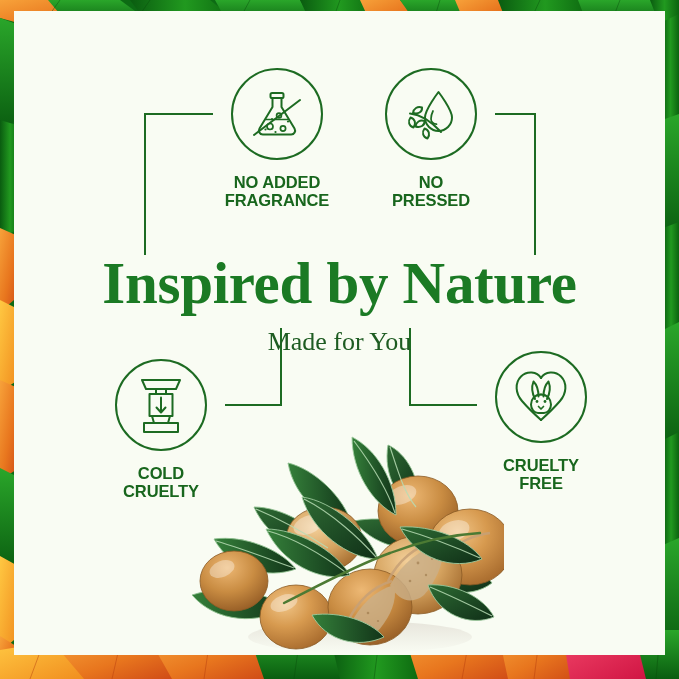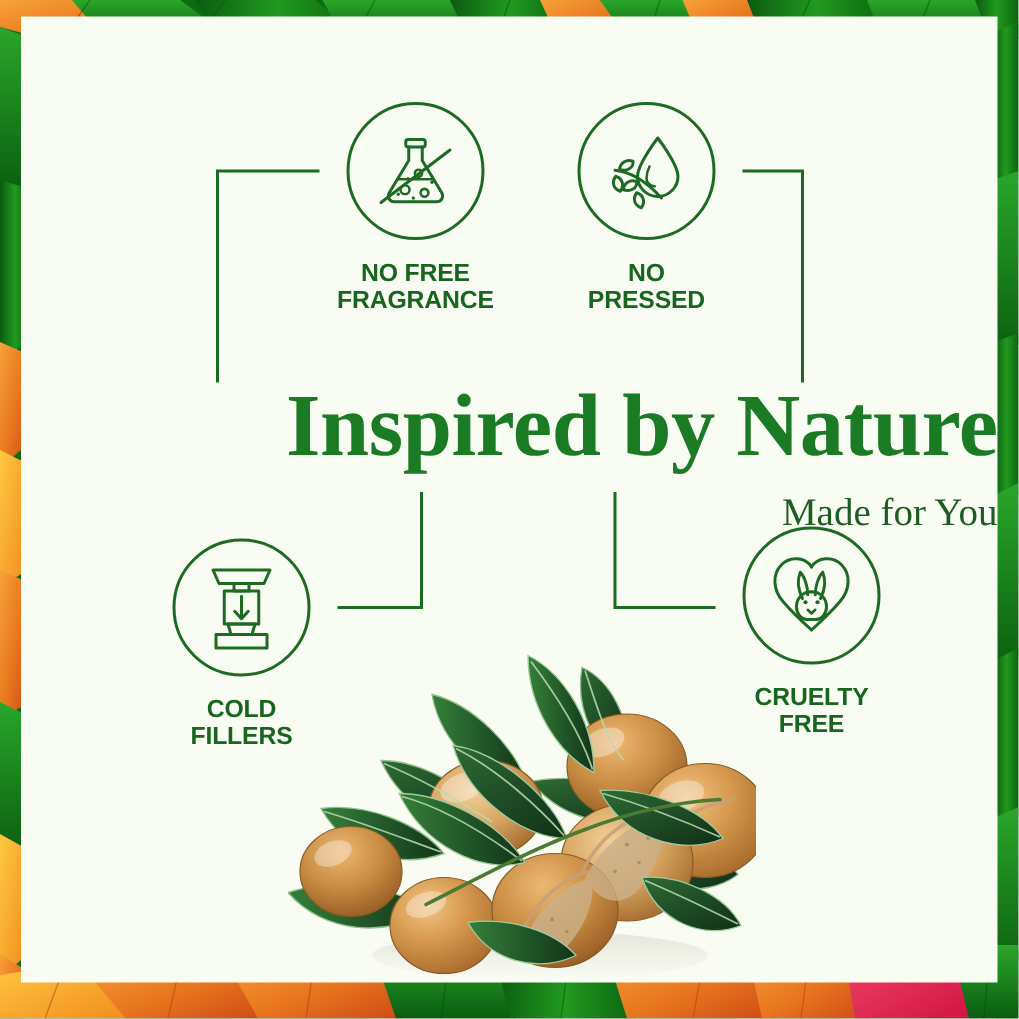--- a/index.html
+++ b/index.html
@@ -88,21 +88,21 @@
   #badge-fillers   { left: 352px; top: 57px; width: 130px; }
   #badge-cold      { left:  82px; top: 348px; width: 130px; }
   #badge-cruelty   { left: 462px; top: 340px; width: 130px; }
 
   
   .headline-wrap {
     position: absolute;
     left: 0;
     top: 243px;
     width: 651px;
-    text-align: right;
+    text-align: center;
   }
   .headline {
     font-family: "Liberation Serif", serif;
     font-weight: bold;
     font-size: 59px;
     line-height: 1;
     color: #1b7a24;
     letter-spacing: -0.3px;
     margin: 0;
   }
@@ -263,21 +263,21 @@
           <g fill="#1d6b22">
             <circle cx="19.5" cy="46.5" r="1.1"></circle>
             <circle cx="29.5" cy="49" r="1.1"></circle>
             <circle cx="42" cy="38.5" r="1.1"></circle>
             <circle cx="26" cy="36" r="1"></circle>
           </g>
 
           <path d="M8,52 L54,17" stroke="#1d6b22" stroke-width="2" stroke-linecap="round" fill="none"></path>
         </svg>
       </div>
-      <div class="cap">NO FREE
+      <div class="cap">NO ADDED
 FRAGRANCE</div>
     </div>
 
     <div class="badge" id="badge-fillers">
       <div class="ring">
         <svg width="62" height="62" viewBox="0 0 62 62">
           <g stroke="#1d6b22" stroke-width="2" fill="none" stroke-linecap="round" stroke-linejoin="round">
 
             <path d="M38.5,9 C38.5,9 52,26.5 52,34.5 C52,41.9 45.9,48 38.5,48 C31.1,48 25,41.9 25,34.5 C25,26.5 38.5,9 38.5,9 Z"></path>
 
@@ -310,21 +310,21 @@
             <path d="M20,42 L38,42 L36,49 L22,49 Z"></path>
 
             <path d="M12,49 L46,49 L46,58 L12,58 Z"></path>
 
             <path d="M29,23.5 L29,38" stroke-linecap="round"></path>
             <path d="M24.5,33.5 L29,38.5 L33.5,33.5" stroke-linecap="round"></path>
           </g>
         </svg>
       </div>
       <div class="cap">COLD
-FILLERS</div>
+CRUELTY</div>
     </div>
 
     <div class="badge" id="badge-cruelty">
       <div class="ring">
         <svg width="64" height="62" viewBox="0 0 64 62">
           <g stroke="#1d6b22" stroke-width="2" fill="none" stroke-linecap="round" stroke-linejoin="round">
 
             <path d="M32,12 C28,5.5 18,4.5 12,10.5 C5.5,17 6.5,27.5 13,35 C19,42 27,49.5 32,54"></path>
             <path d="M32,12 C36,5.5 46,4.5 52,10.5 C58.5,17 57.5,27.5 51,35 C45,42 37,49.5 32,54"></path>
 

